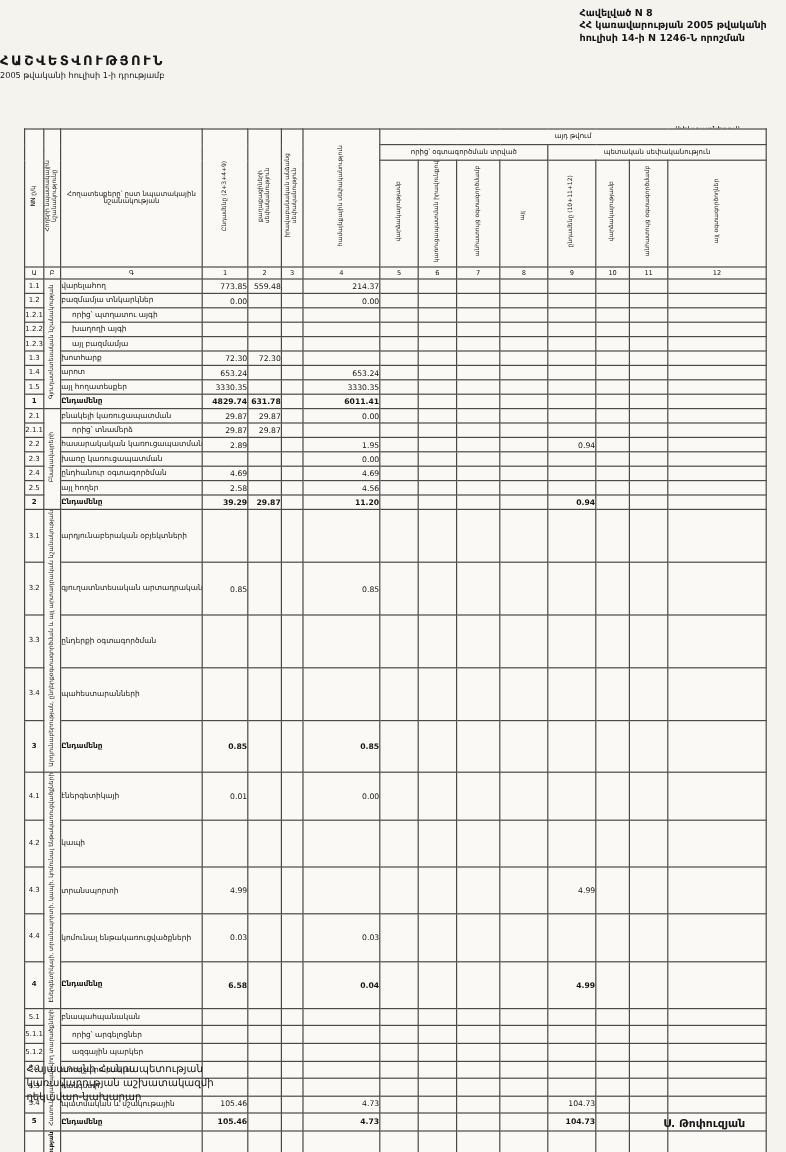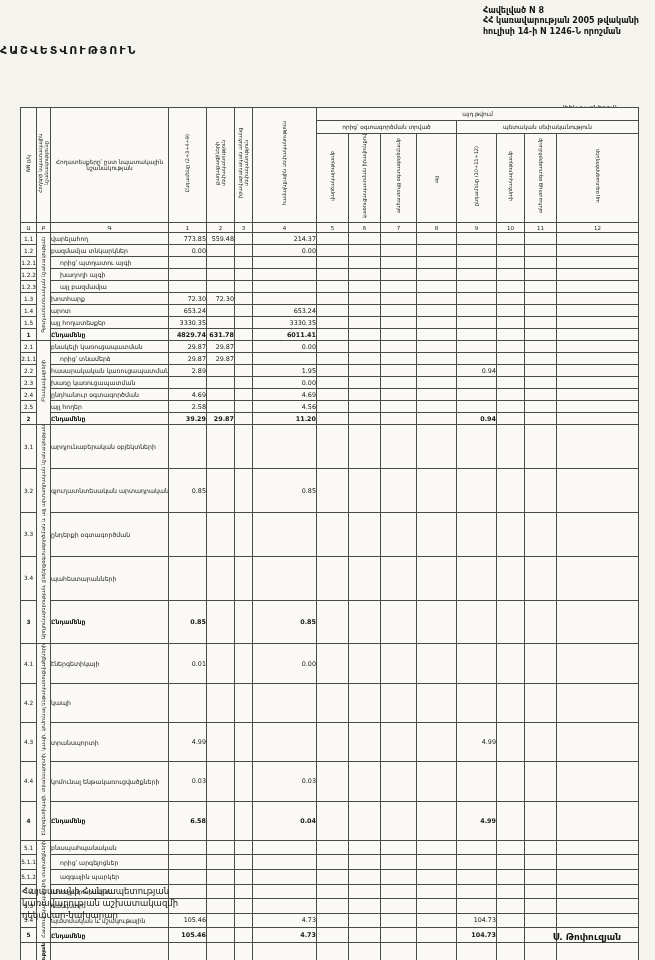--- a/index.html
+++ b/index.html
@@ -66,20 +66,21 @@
 <body>
 
 <div class="appendix">
   <div>Հավելված N 8</div>
   <div>ՀՀ կառավարության 2005 թվականի</div>
   <div>հուլիսի 14-ի N 1246-Ն որոշման</div>
 </div>
 
 <div class="title-block">
   <div class="title-main">ՀԱՇՎԵՏՎՈՒԹՅՈՒՆ</div>
+  <div class="title-date">2005 թվականի հուլիսի 1-ի դրությամբ</div>
 </div>
 
 <div class="unit-note">(հեկտարներով)</div>
 
 <table class="land">
   <colgroup>
     <col style="width:16px">
       <col style="width:14px">
       <col style="width:118px">
     <col style="width:38px">

